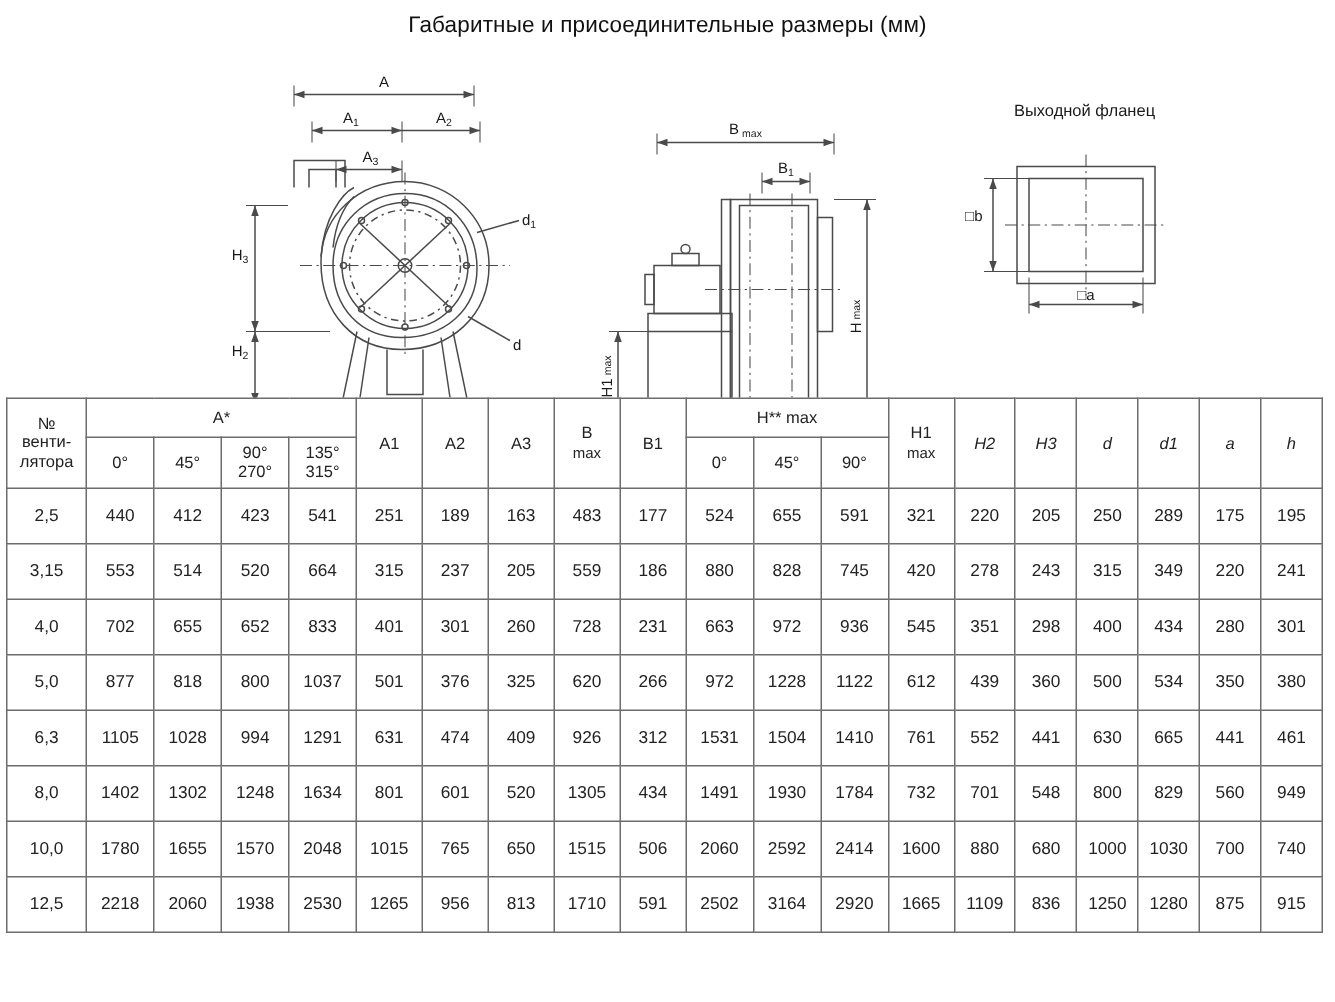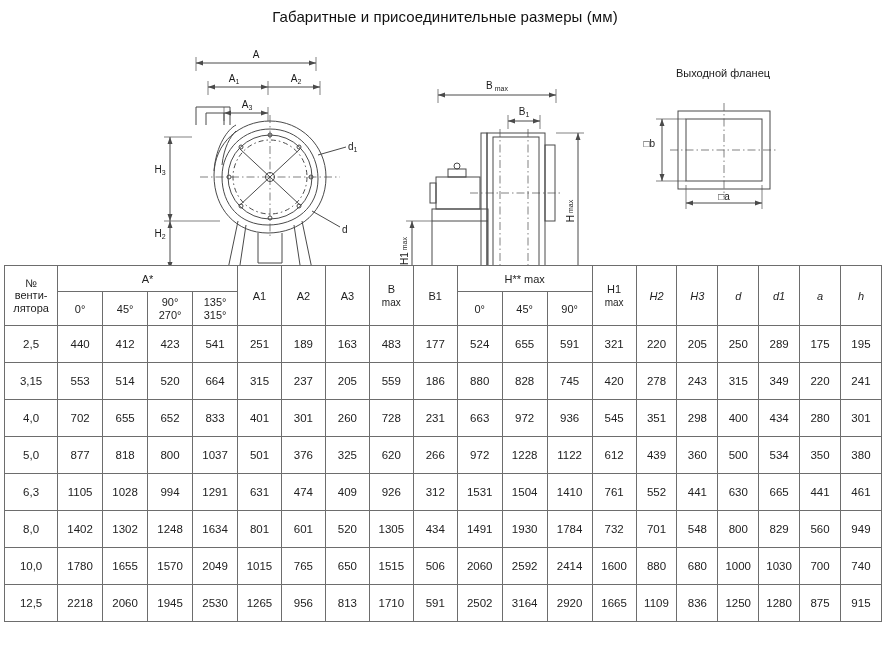--- a/index.html
+++ b/index.html
@@ -409,42 +409,42 @@
       <td>800</td>
       <td>829</td>
       <td>560</td>
       <td>949</td>
     </tr>
     <tr>
       <td>10,0</td>
       <td>1780</td>
       <td>1655</td>
       <td>1570</td>
-      <td>2049</td>
+      <td>2048</td>
       <td>1015</td>
       <td>765</td>
       <td>650</td>
       <td>1515</td>
       <td>506</td>
       <td>2060</td>
       <td>2592</td>
       <td>2414</td>
       <td>1600</td>
       <td>880</td>
       <td>680</td>
       <td>1000</td>
       <td>1030</td>
       <td>700</td>
       <td>740</td>
     </tr>
     <tr>
       <td>12,5</td>
       <td>2218</td>
       <td>2060</td>
-      <td>1945</td>
+      <td>1938</td>
       <td>2530</td>
       <td>1265</td>
       <td>956</td>
       <td>813</td>
       <td>1710</td>
       <td>591</td>
       <td>2502</td>
       <td>3164</td>
       <td>2920</td>
       <td>1665</td>

